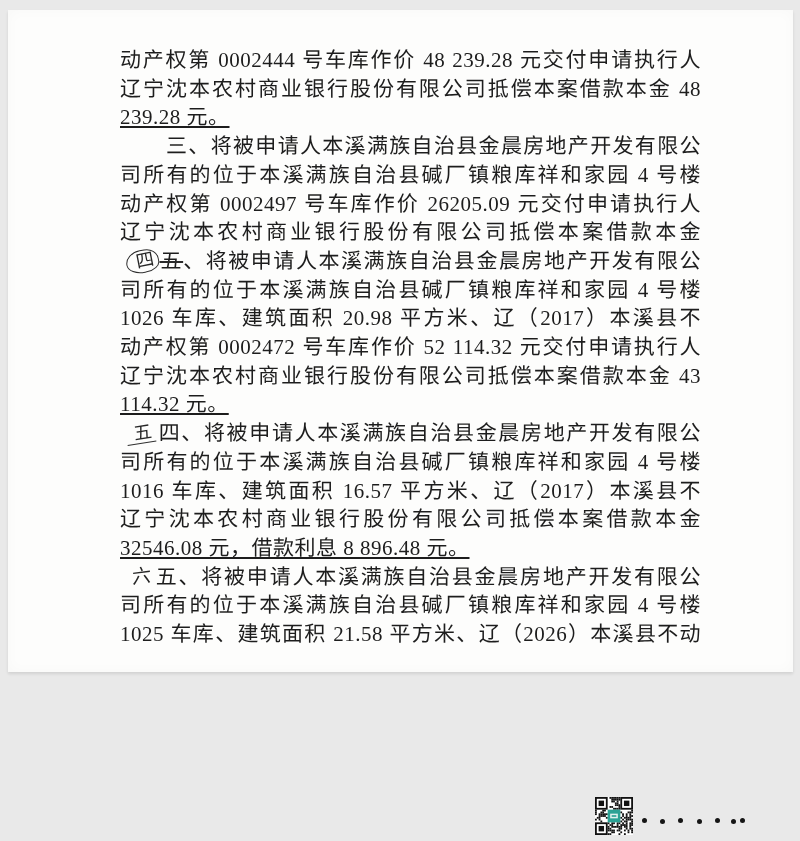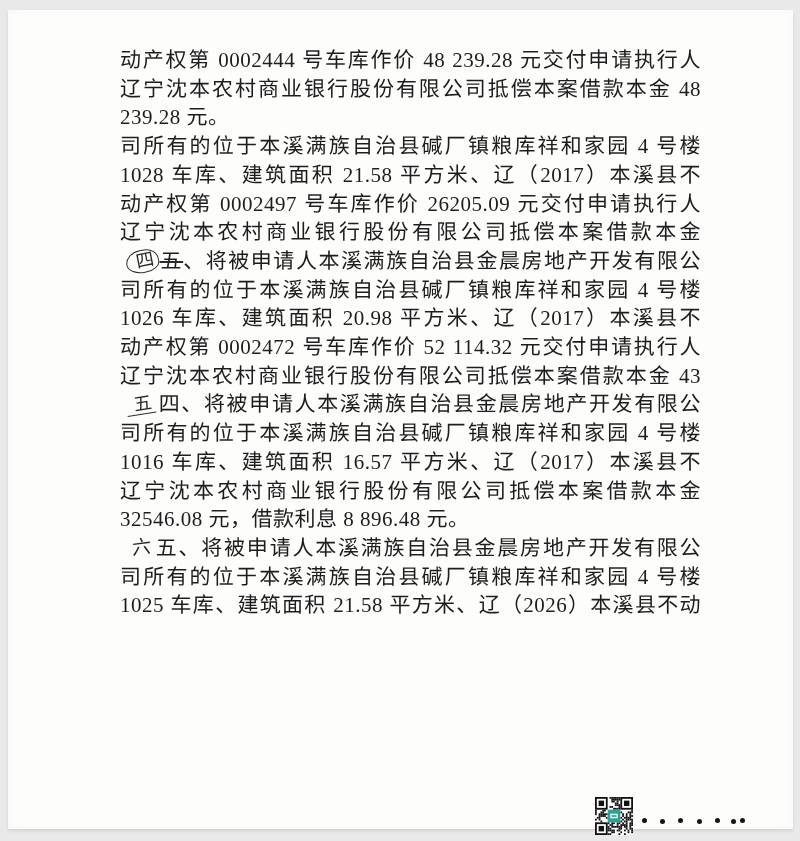--- a/index.html
+++ b/index.html
@@ -2,36 +2,36 @@
 <html lang="zh-CN"><head>
 <meta charset="utf-8">
 <style>
   html,body { margin:0; padding:0; }
   body {
     width:800px; height:841px; position:relative; overflow:hidden;
     background:#e9e9e9;
     font-family:"Liberation Serif", serif;
   }
   .paper {
-    position:absolute; left:8px; top:10px; width:785px; height:819px;
+    position:absolute; left:8px; top:10px; width:785px; height:662px;
     background:#fdfdfc;
     box-shadow:0 2px 3px rgba(0,0,0,0.10), inset 0 0 14px rgba(0,0,0,0.025);
   }
   .doc {
     position:absolute; left:112px; top:36px; width:581px;
     color:#1d1d1d; font-size:21px; line-height:28.7px;
   }
   .para { margin:0; }
   .line {
     text-align:justify;
     text-align-last:justify;
     text-justify:inter-character;
     letter-spacing:0.5px;
   }
-  .line.line-end { text-align-last:left; }
+  .line.line-end { text-align-last:left;text-decoration:underline; }
   .line.first.indented { text-indent:46px; }
   .line.first.annotated { text-indent:6px; }
   .num.struck {
     text-decoration:line-through;
     text-decoration-thickness:1.6px;
     text-decoration-color:#2a2a2a;
   }
   .hand {
     display:inline-block; font-size:18px; line-height:1;
     color:#262626; vertical-align:1px;
@@ -66,31 +66,32 @@
 <body>
 
 <div class="paper">
   <div class="doc">
       <div class="para">
         <div class="line first">动产权第 0002444 号车库作价 48 239.28 元交付申请执行人</div>
         <div class="line">辽宁沈本农村商业银行股份有限公司抵偿本案借款本金 48</div>
         <div class="line line-end">239.28 元。</div>
       </div>
       <div class="para">
-        <div class="line">司所有的位于本溪满族自治县碱厂镇粮库祥和家园 4 号楼</div>
-        <div class="line">1028 车库、建筑面积 21.58 平方米、辽（2017）本溪县不</div>
+        <div class="line first indented"><span class="num">三</span>、将被申请人本溪满族自治县金晨房地产开发有限公</div>
+        <div class="line">司所有的位于本溪满族自治县碱厂镇粮库祥和家园 4 号楼</div>
         <div class="line">动产权第 0002497 号车库作价 26205.09 元交付申请执行人</div>
         <div class="line">辽宁沈本农村商业银行股份有限公司抵偿本案借款本金</div>
       </div>
       <div class="para">
         <div class="line first annotated"><span class="hand circled">四</span><span class="num struck">五</span>、将被申请人本溪满族自治县金晨房地产开发有限公</div>
         <div class="line">司所有的位于本溪满族自治县碱厂镇粮库祥和家园 4 号楼</div>
         <div class="line">1026 车库、建筑面积 20.98 平方米、辽（2017）本溪县不</div>
         <div class="line">动产权第 0002472 号车库作价 52 114.32 元交付申请执行人</div>
         <div class="line">辽宁沈本农村商业银行股份有限公司抵偿本案借款本金 43</div>
+        <div class="line line-end">114.32 元。</div>
       </div>
       <div class="para">
         <div class="line first annotated"><span class="hand underlined">五</span><span class="num">四</span>、将被申请人本溪满族自治县金晨房地产开发有限公</div>
         <div class="line">司所有的位于本溪满族自治县碱厂镇粮库祥和家园 4 号楼</div>
         <div class="line">1016 车库、建筑面积 16.57 平方米、辽（2017）本溪县不</div>
         <div class="line">辽宁沈本农村商业银行股份有限公司抵偿本案借款本金</div>
         <div class="line line-end">32546.08 元，借款利息 8 896.48 元。</div>
       </div>
       <div class="para">
         <div class="line first annotated"><span class="hand plain">六</span><span class="num">五</span>、将被申请人本溪满族自治县金晨房地产开发有限公</div>

